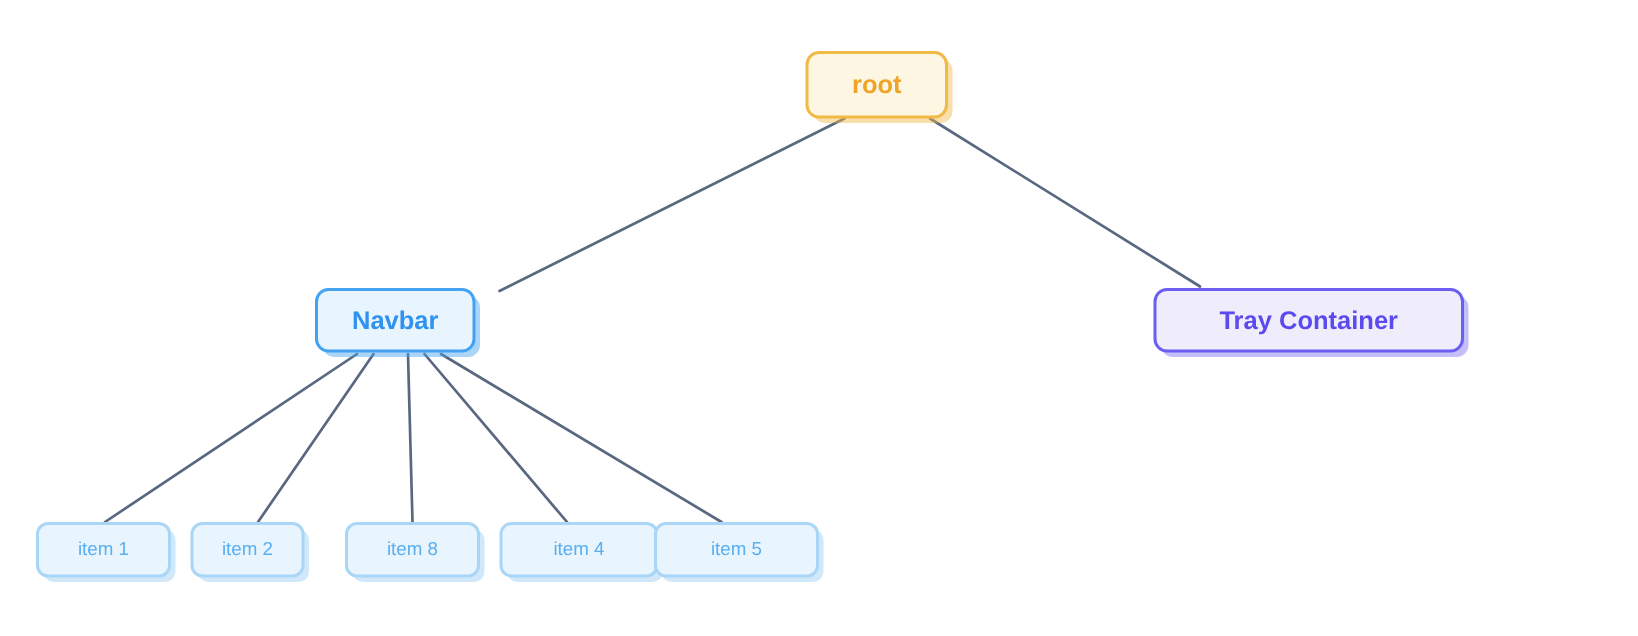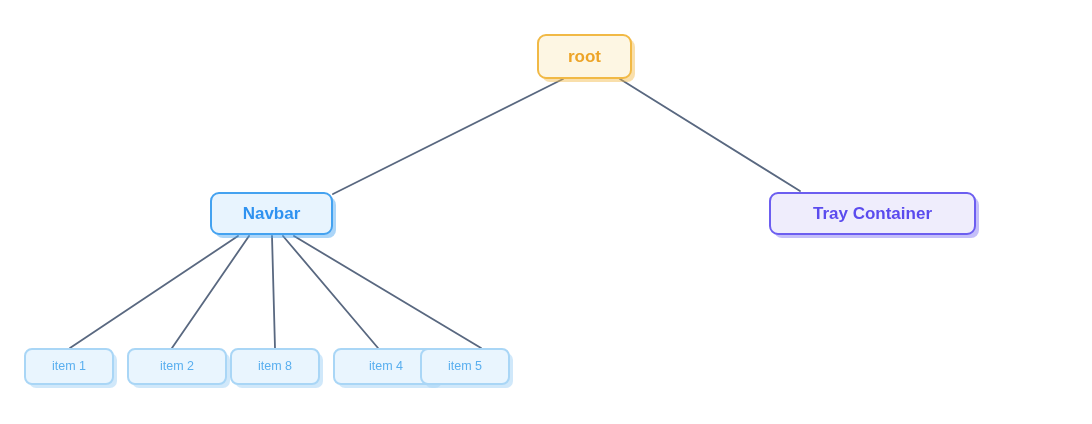--- a/index.html
+++ b/index.html
@@ -107,36 +107,36 @@
       <line x1="249" y1="236" x2="172" y2="348" stroke="#596880" stroke-width="1.8" stroke-linecap="round"></line>
       <line x1="272" y1="236" x2="275" y2="348" stroke="#596880" stroke-width="1.8" stroke-linecap="round"></line>
       <line x1="283" y1="236" x2="378" y2="348" stroke="#596880" stroke-width="1.8" stroke-linecap="round"></line>
       <line x1="294" y1="236" x2="481" y2="348" stroke="#596880" stroke-width="1.8" stroke-linecap="round"></line>
     </svg>
 
   <div id="node-layer">
       <div class="node root" style="left: 537px; top: 34px; width: 95px; height: 45px;">
         <span class="node-label">root</span>
       </div>
-      <div class="node branch" style="left: 210px; top: 192px; width: 123px; height: 43px;">
+      <div class="node branch" style="left: 210px; top: 192px; width: 107px; height: 43px;">
         <span class="node-label">Navbar</span>
       </div>
       <div class="node tray" style="left: 769px; top: 192px; width: 207px; height: 43px;">
         <span class="node-label">Tray Container</span>
       </div>
       <div class="node leaf" style="left: 24px; top: 348px; width: 90px; height: 37px;">
         <span class="node-label">item 1</span>
       </div>
-      <div class="node leaf" style="left: 127px; top: 348px; width: 100px; height: 37px;">
+      <div class="node leaf" style="left: 127px; top: 348px; width: 76px; height: 37px;">
         <span class="node-label">item 2</span>
       </div>
       <div class="node leaf" style="left: 230px; top: 348px; width: 90px; height: 37px;">
         <span class="node-label">item 8</span>
       </div>
       <div class="node leaf" style="left: 333px; top: 348px; width: 106px; height: 37px;">
         <span class="node-label">item 4</span>
       </div>
-      <div class="node leaf" style="left: 420px; top: 348px; width: 90px; height: 37px;">
+      <div class="node leaf" style="left: 436px; top: 348px; width: 110px; height: 37px;">
         <span class="node-label">item 5</span>
       </div>
     </div>
 
 </div>
 
 </body></html>

